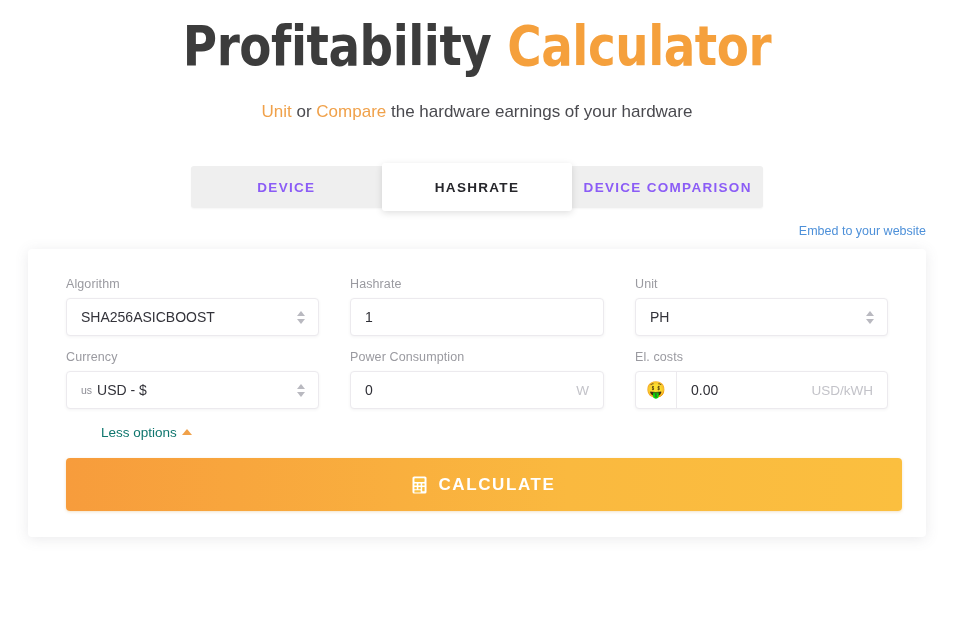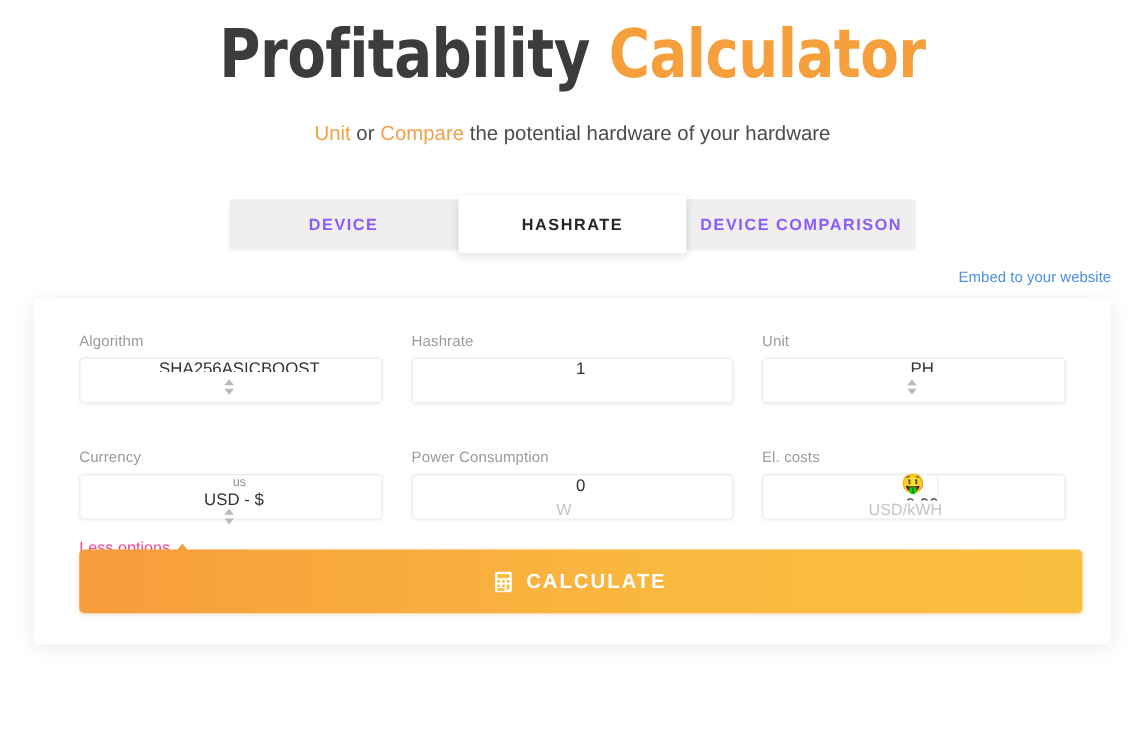--- a/index.html
+++ b/index.html
@@ -126,21 +126,20 @@
     height: 288px;
     box-sizing: border-box;
     position: relative;
   }
 
   .grid {
     display: grid;
     grid-template-columns: 253px 1fr 253px;
     column-gap: 31px;
     row-gap: 0;
-    gap: 24px;
   }
 
   .field { padding-bottom: 14px; }
 
   .field-label {
     font-size: 12.5px;
     color: #9a9aa0;
     padding-bottom: 7px;
     font-weight: normal;
     letter-spacing: 0.1px;
@@ -149,21 +148,20 @@
   .control {
     height: 38px;
     background: #fff;
     border: 1px solid #eceaee;
     border-radius: 4px;
     box-shadow: 0 1px 3px rgba(80,80,100,0.07);
     display: flex;
     align-items: center;
     position: relative;
     box-sizing: border-box;
-    flex-direction: column;
   }
 
   .control .val {
     font-size: 14px;
     color: #33333a;
     padding-left: 14px;
     flex: 1 1 auto;
     white-space: nowrap;
     overflow: hidden;
   }
@@ -220,25 +218,26 @@
     border-right: 1px solid #eceaee;
     font-size: 16px;
     line-height: 1;
   }
 
   
   .less-options {
     display: inline-flex;
     align-items: center;
     gap: 5px;
-    color: #ec4899;
+    color: #0f766e;
     font-size: 13.5px;
     cursor: pointer;
     margin-top: 2px;
     text-decoration: none;
+    margin-left: 35px;
   }
   .caret-up {
     width: 0; height: 0;
     border-left: 5px solid transparent;
     border-right: 5px solid transparent;
     border-bottom: 6px solid #f0a14a;
     display: inline-block;
     margin-bottom: 2px;
   }
 
@@ -269,21 +268,21 @@
 </head>
 <body>
 
 <div class="page">
 
   <h1 class="title">
     <span>Profitability</span><span>&nbsp;</span><span class="accent">Calculator</span>
   </h1>
 
   <p class="subtitle">
-    <span class="lnk">Unit</span><span> or </span><span class="lnk">Compare</span><span> the potential hardware of your hardware</span>
+    <span class="lnk">Unit</span><span> or </span><span class="lnk">Compare</span><span> the hardware earnings of your hardware</span>
   </p>
 
   <div class="tabs-wrap">
     <div class="tabs">
       <button class="tab">DEVICE</button>
       <button class="tab active">HASHRATE</button>
       <button class="tab">DEVICE COMPARISON</button>
     </div>
   </div>
 

